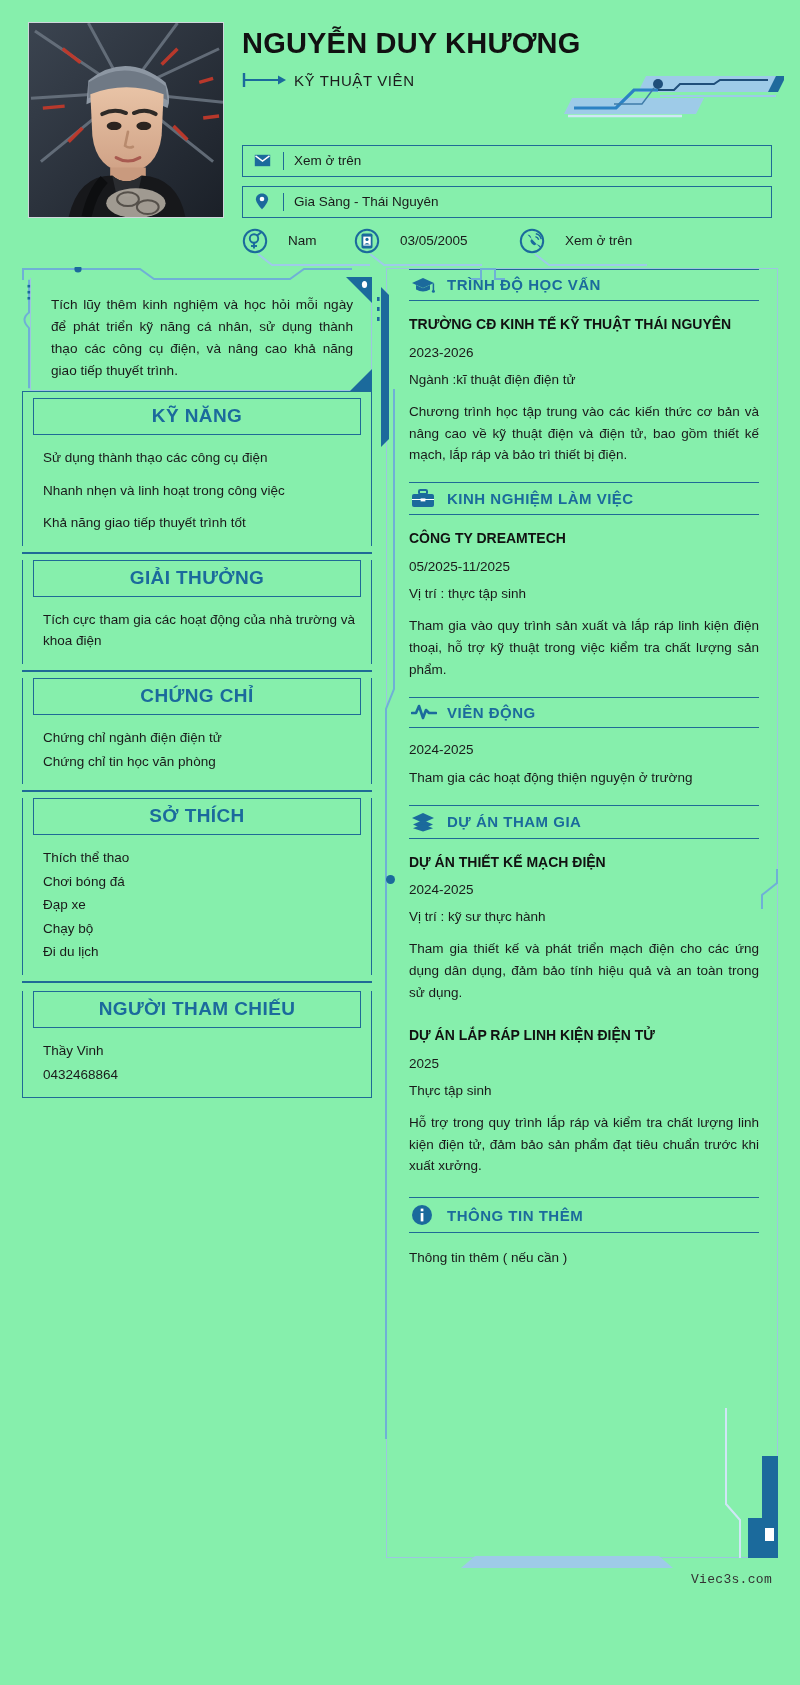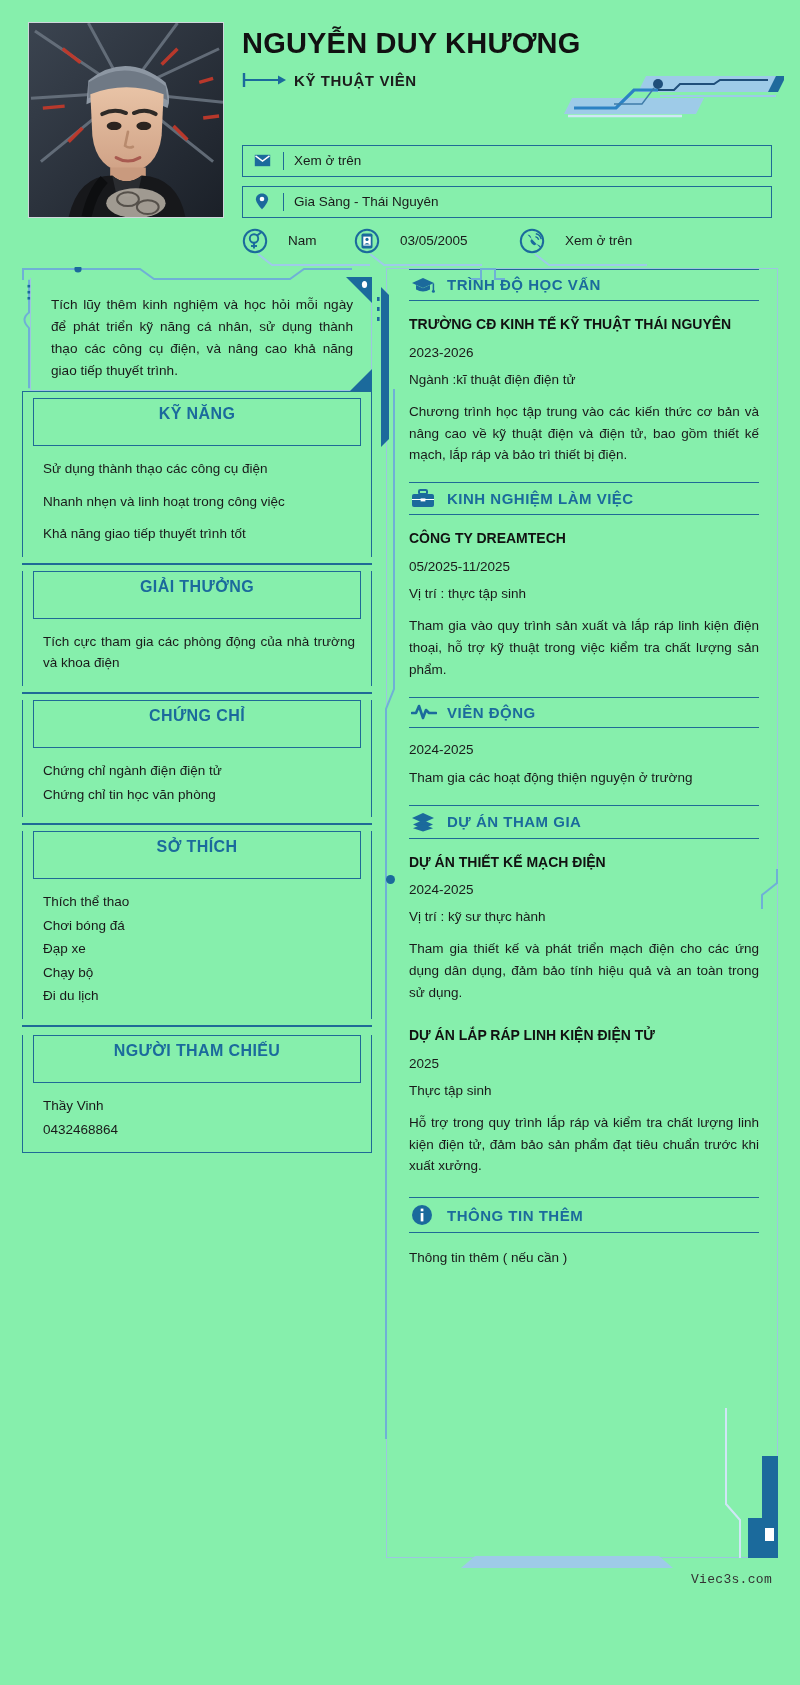--- a/index.html
+++ b/index.html
@@ -45,21 +45,20 @@
     letter-spacing: 0.2px;
     color: #111;
     line-height: 1.1;
     margin-bottom: 12px;
   }
   .role-row {
     display: flex;
     align-items: center;
     gap: 8px;
     margin-bottom: 16px;
-    font-weight: bold;
   }
   .role-arrow { flex: 0 0 auto; }
   .role-text {
     font-size: 15px;
     letter-spacing: 0.6px;
     color: #1c1c1c;
   }
   .deco-lines {
     position: absolute;
     right: -12px;
@@ -171,25 +170,25 @@
     border-left: 1px solid #1f6a96;
     border-right: 1px solid #1f6a96;
     position: relative;
   }
   .lbox.first { border-top: 1px solid #1f6a96; }
   .lbox.last { border-bottom: 1px solid #1f6a96; margin-top: 8px; }
   .lsec-title {
     margin: 6px 10px 0 10px;
     border: 1px solid #1f6a96;
     text-align: center;
-    font-size: 16px;
+    font-size: 19px;
     font-weight: bold;
     color: #1b6a9c;
     letter-spacing: 0.4px;
-    padding: 6px 0 22px 0;
+    padding: 6px 0 7px 0;
   }
   .lsec-divider {
     height: 2px;
     background: #1f6a96;
     margin: 6px 0 0 0;
   }
   .lsec-body {
     padding: 12px 16px 12px 20px;
   }
   .lsec-body p {
@@ -498,21 +497,21 @@
           <p>Sử dụng thành thạo các công cụ điện</p>
           <p>Nhanh nhẹn và linh hoạt trong công việc</p>
           <p>Khả năng giao tiếp thuyết trình tốt</p>
         </div>
       </div>
       <div class="lsec-divider"></div>
 
       <div class="lbox">
         <div class="lsec-title">GIẢI THƯỞNG</div>
         <div class="lsec-body">
-          <p>Tích cực tham gia các phòng động của nhà trường và khoa điện</p>
+          <p>Tích cực tham gia các hoạt động của nhà trường và khoa điện</p>
         </div>
       </div>
       <div class="lsec-divider"></div>
 
       <div class="lbox">
         <div class="lsec-title">CHỨNG CHỈ</div>
         <div class="lsec-body">
           <p class="tight">Chứng chỉ ngành điện điện tử</p>
           <p class="tight">Chứng chỉ tin học văn phòng</p>
         </div>

